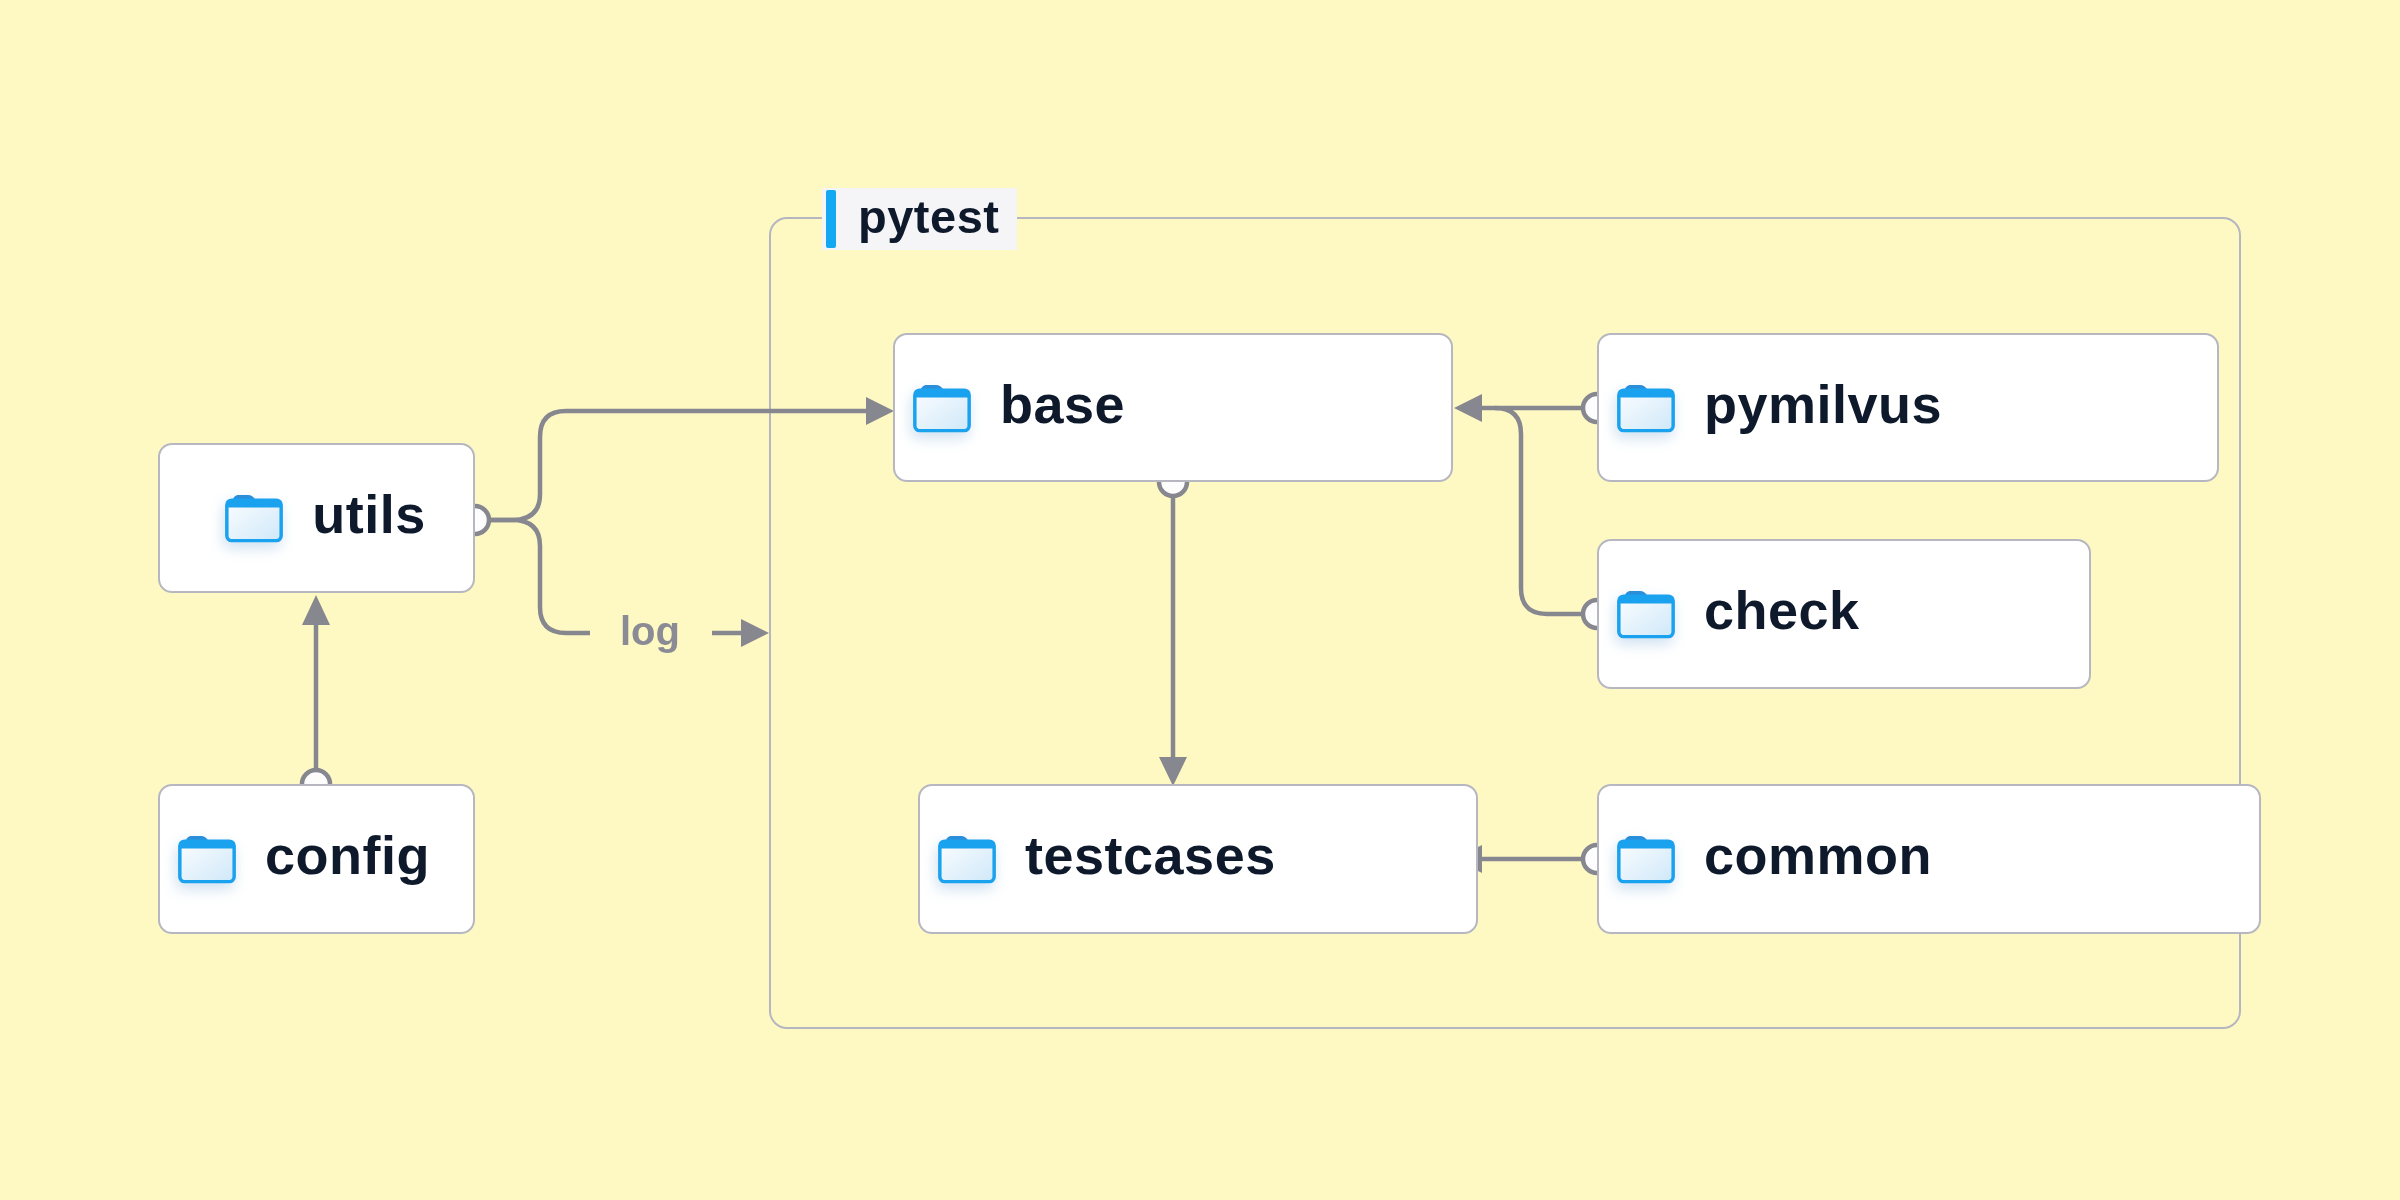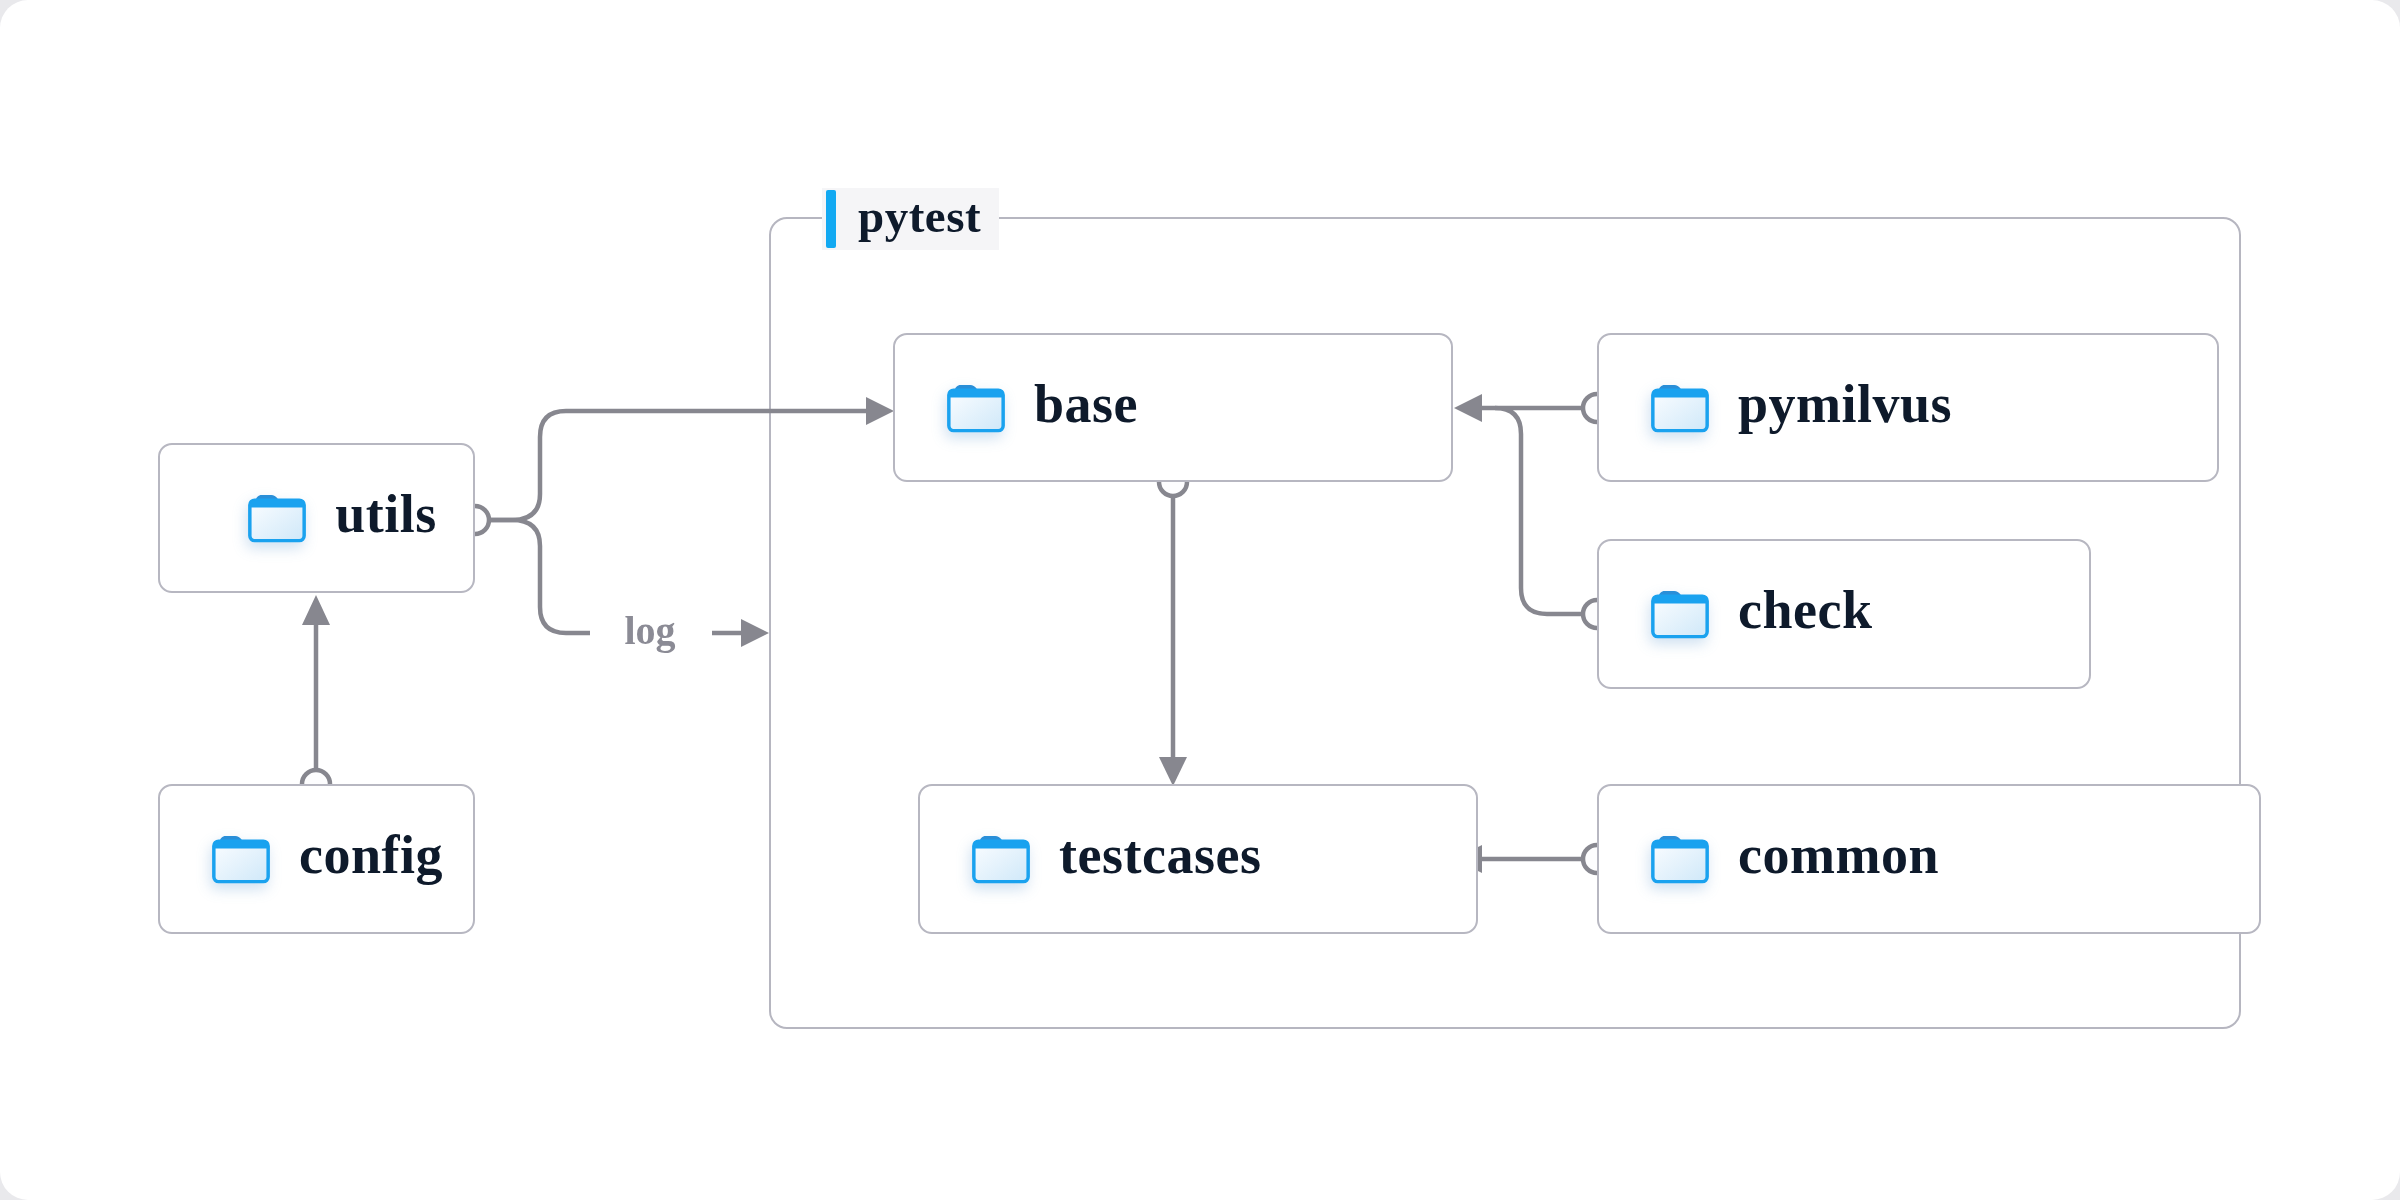--- a/index.html
+++ b/index.html
@@ -1,23 +1,22 @@
 <!DOCTYPE html>
 <html><head>
 <meta charset="utf-8">
 <style>
   html, body { margin: 0; padding: 0; background: #e9e9ec; }
   .canvas {
     position: relative;
     width: 2400px;
     height: 1200px;
-    background: #ffffff;
+    background: #fef9c3;
     overflow: hidden;
-    font-family: Liberation Serif, serif;
-    border-radius: 28px;
+    font-family: Liberation Sans, sans-serif;
   }
 
   
   .group-box {
     position: absolute;
     left: 769px; top: 217px;
     width: 1472px; height: 812px;
     border: 2px solid #b6b6c0;
     border-radius: 18px;
     box-sizing: border-box;
@@ -51,21 +50,21 @@
 
   
   .node {
     position: absolute;
     background: #ffffff;
     border: 2px solid #b7b7c1;
     border-radius: 14px;
     box-sizing: border-box;
     display: flex;
     align-items: center;
-    padding-left: 50px;
+    padding-left: 16px;
     gap: 27px;
     z-index: 4;
   }
   .node .label {
     font-size: 54px;
     font-weight: 700;
     color: #0e1a2b;
     letter-spacing: 0.5px;
     line-height: 1;
     padding-bottom: 8px;

